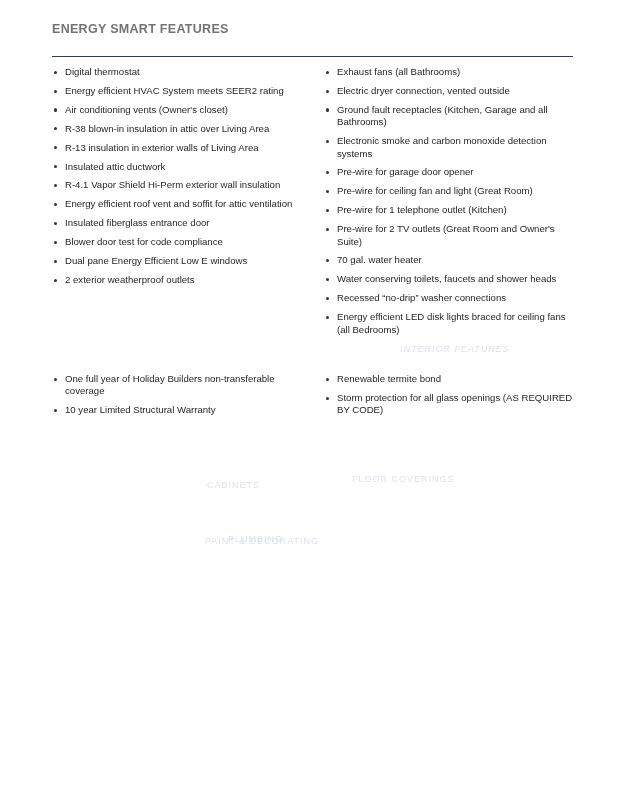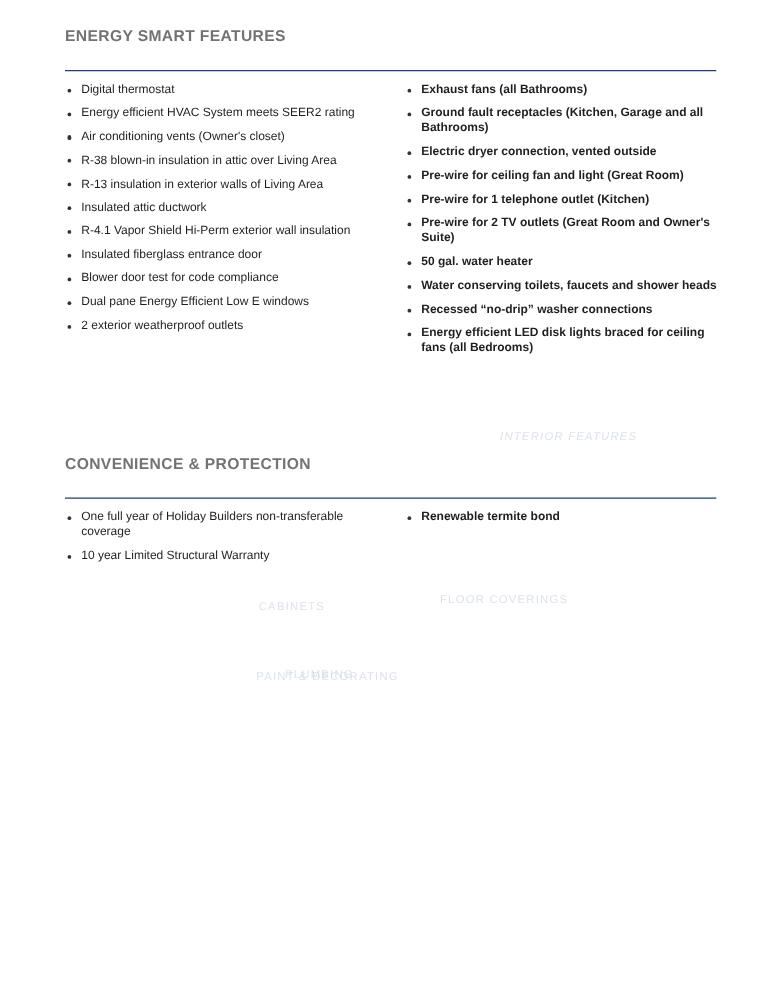--- a/index.html
+++ b/index.html
@@ -42,21 +42,20 @@
     flex-direction: row;
     margin-top: 9px;
   }
   .col {
     width: 262px;
     padding-right: 6px;
   }
   .col.right {
     width: 266px;
     padding-left: 10px;
-    font-weight: bold;
   }
   ul.items {
     list-style: none;
     margin: 0;
     padding: 0;
   }
   ul.items li {
     position: relative;
     padding-left: 13px;
     margin-bottom: 6.5px;
@@ -104,53 +103,56 @@
     <div class="cols">
       <div class="col left">
         <ul class="items">
           <li>Digital thermostat</li>
           <li>Energy efficient HVAC System meets SEER2 rating</li>
           <li>Air conditioning vents (Owner's closet)</li>
           <li>R-38 blown-in insulation in attic over Living Area</li>
           <li>R-13 insulation in exterior walls of Living Area</li>
           <li>Insulated attic ductwork</li>
           <li>R-4.1 Vapor Shield Hi-Perm exterior wall insulation</li>
+          <li>Energy efficient roof vent and soffit for attic ventilation</li>
           <li>Insulated fiberglass entrance door</li>
           <li>Blower door test for code compliance</li>
           <li>Dual pane Energy Efficient Low E windows</li>
           <li>2 exterior weatherproof outlets</li>
         </ul>
       </div>
       <div class="col right">
         <ul class="items">
           <li>Exhaust fans (all Bathrooms)</li>
+          <li>Electric dryer connection, vented outside</li>
           <li>Ground fault receptacles (Kitchen, Garage and all Bathrooms)</li>
-          <li>Electric dryer connection, vented outside</li>
+          <li>Electronic smoke and carbon monoxide detection systems</li>
+          <li>Pre-wire for garage door opener</li>
           <li>Pre-wire for ceiling fan and light (Great Room)</li>
           <li>Pre-wire for 1 telephone outlet (Kitchen)</li>
           <li>Pre-wire for 2 TV outlets (Great Room and Owner's Suite)</li>
-          <li>50 gal. water heater</li>
+          <li>70 gal. water heater</li>
           <li>Water conserving toilets, faucets and shower heads</li>
           <li>Recessed “no-drip” washer connections</li>
           <li>Energy efficient LED disk lights braced for ceiling fans (all Bedrooms)</li>
         </ul>
       </div>
     </div>
   </div>
 
   <div class="section" id="convenience-section">
-    <div class="section-header">CONVENIENCE &amp; PROTECTION</div>
     <div class="cols">
       <div class="col left">
         <ul class="items">
           <li>One full year of Holiday Builders non-transferable coverage</li>
           <li>10 year Limited Structural Warranty</li>
         </ul>
       </div>
       <div class="col right">
         <ul class="items">
           <li>Renewable termite bond</li>
+          <li>Storm protection for all glass openings (AS REQUIRED BY CODE)</li>
         </ul>
       </div>
     </div>
   </div>
 
 </div>
 
 </body></html>

